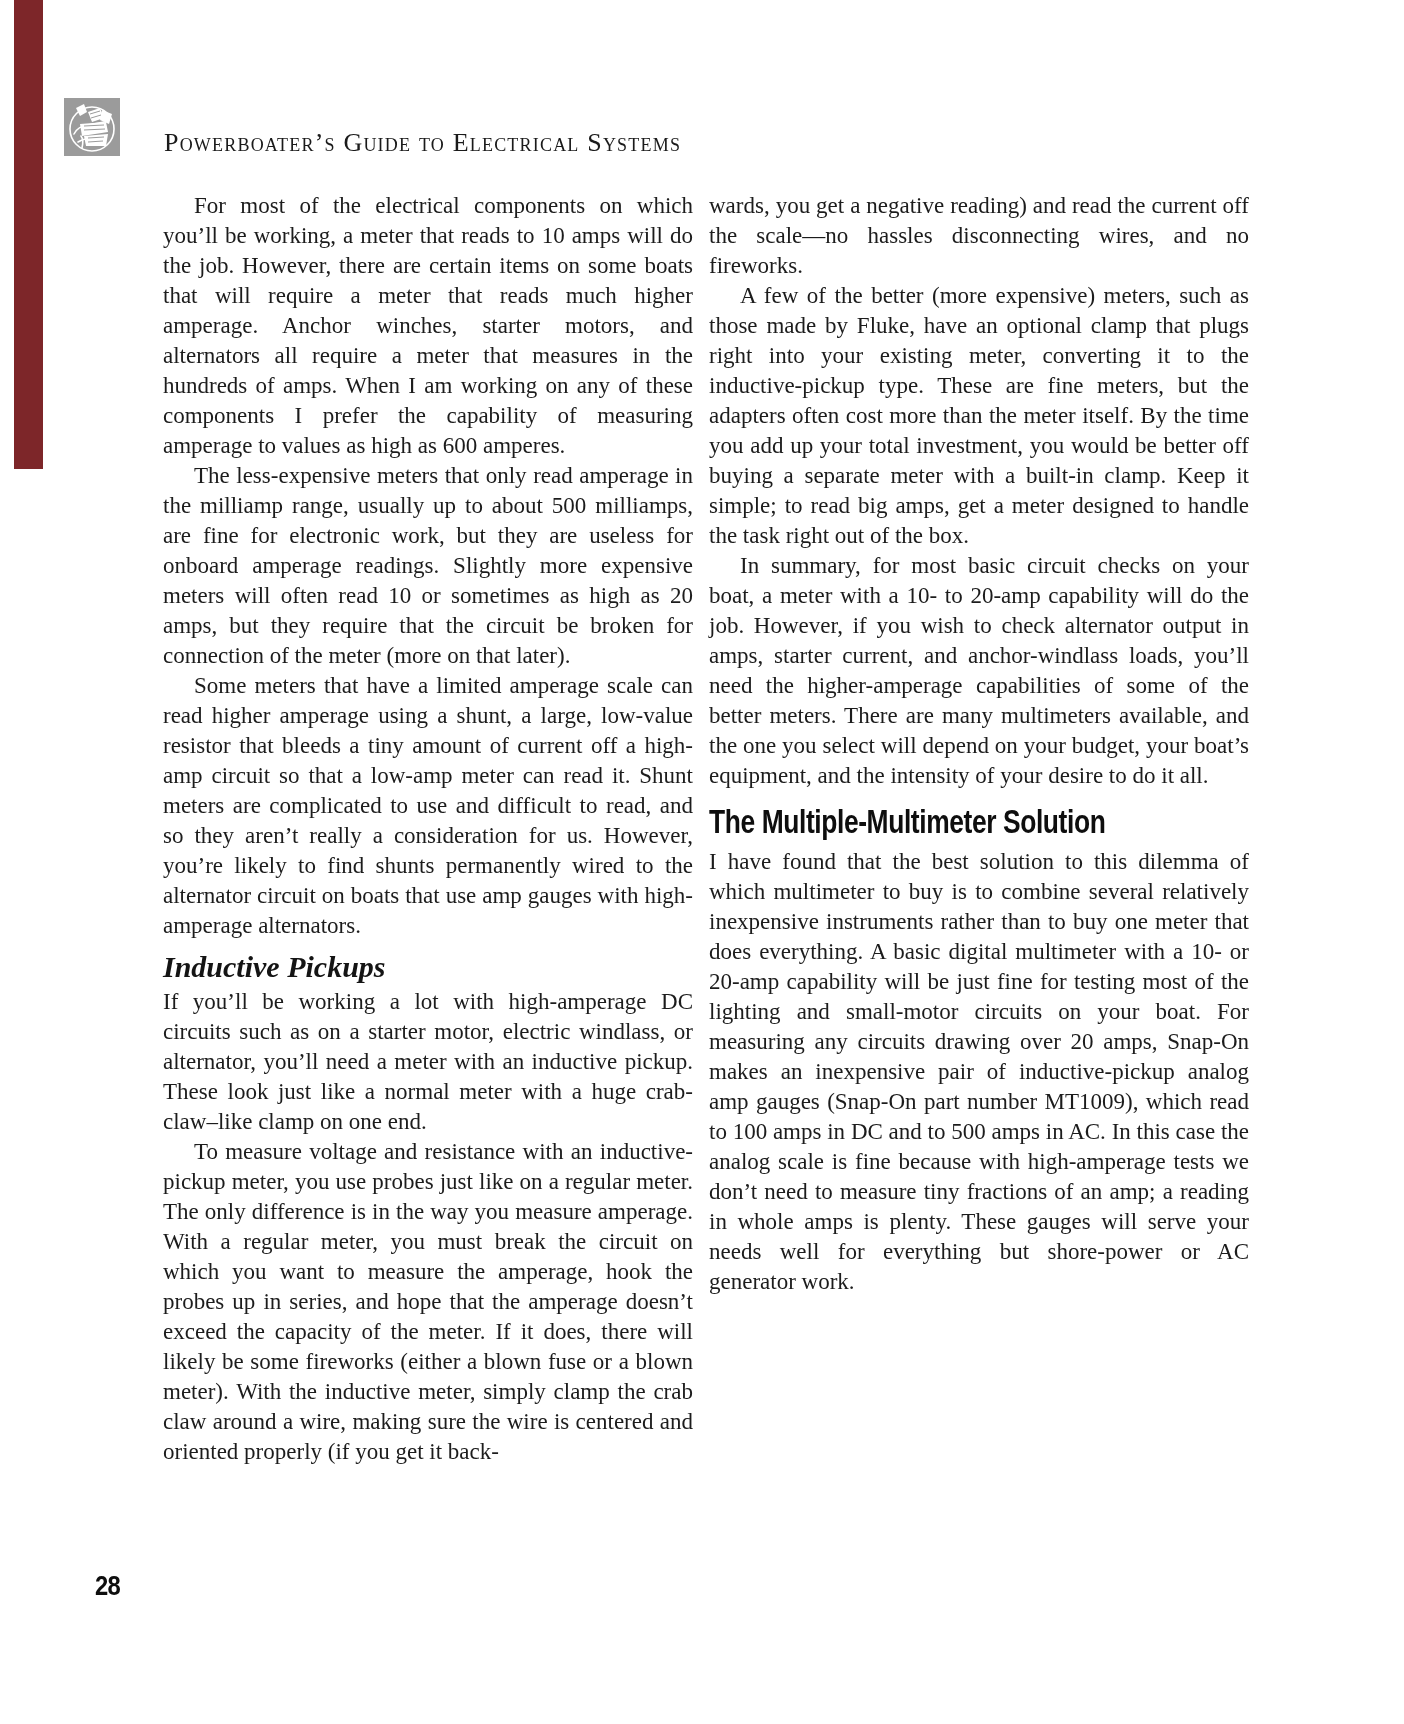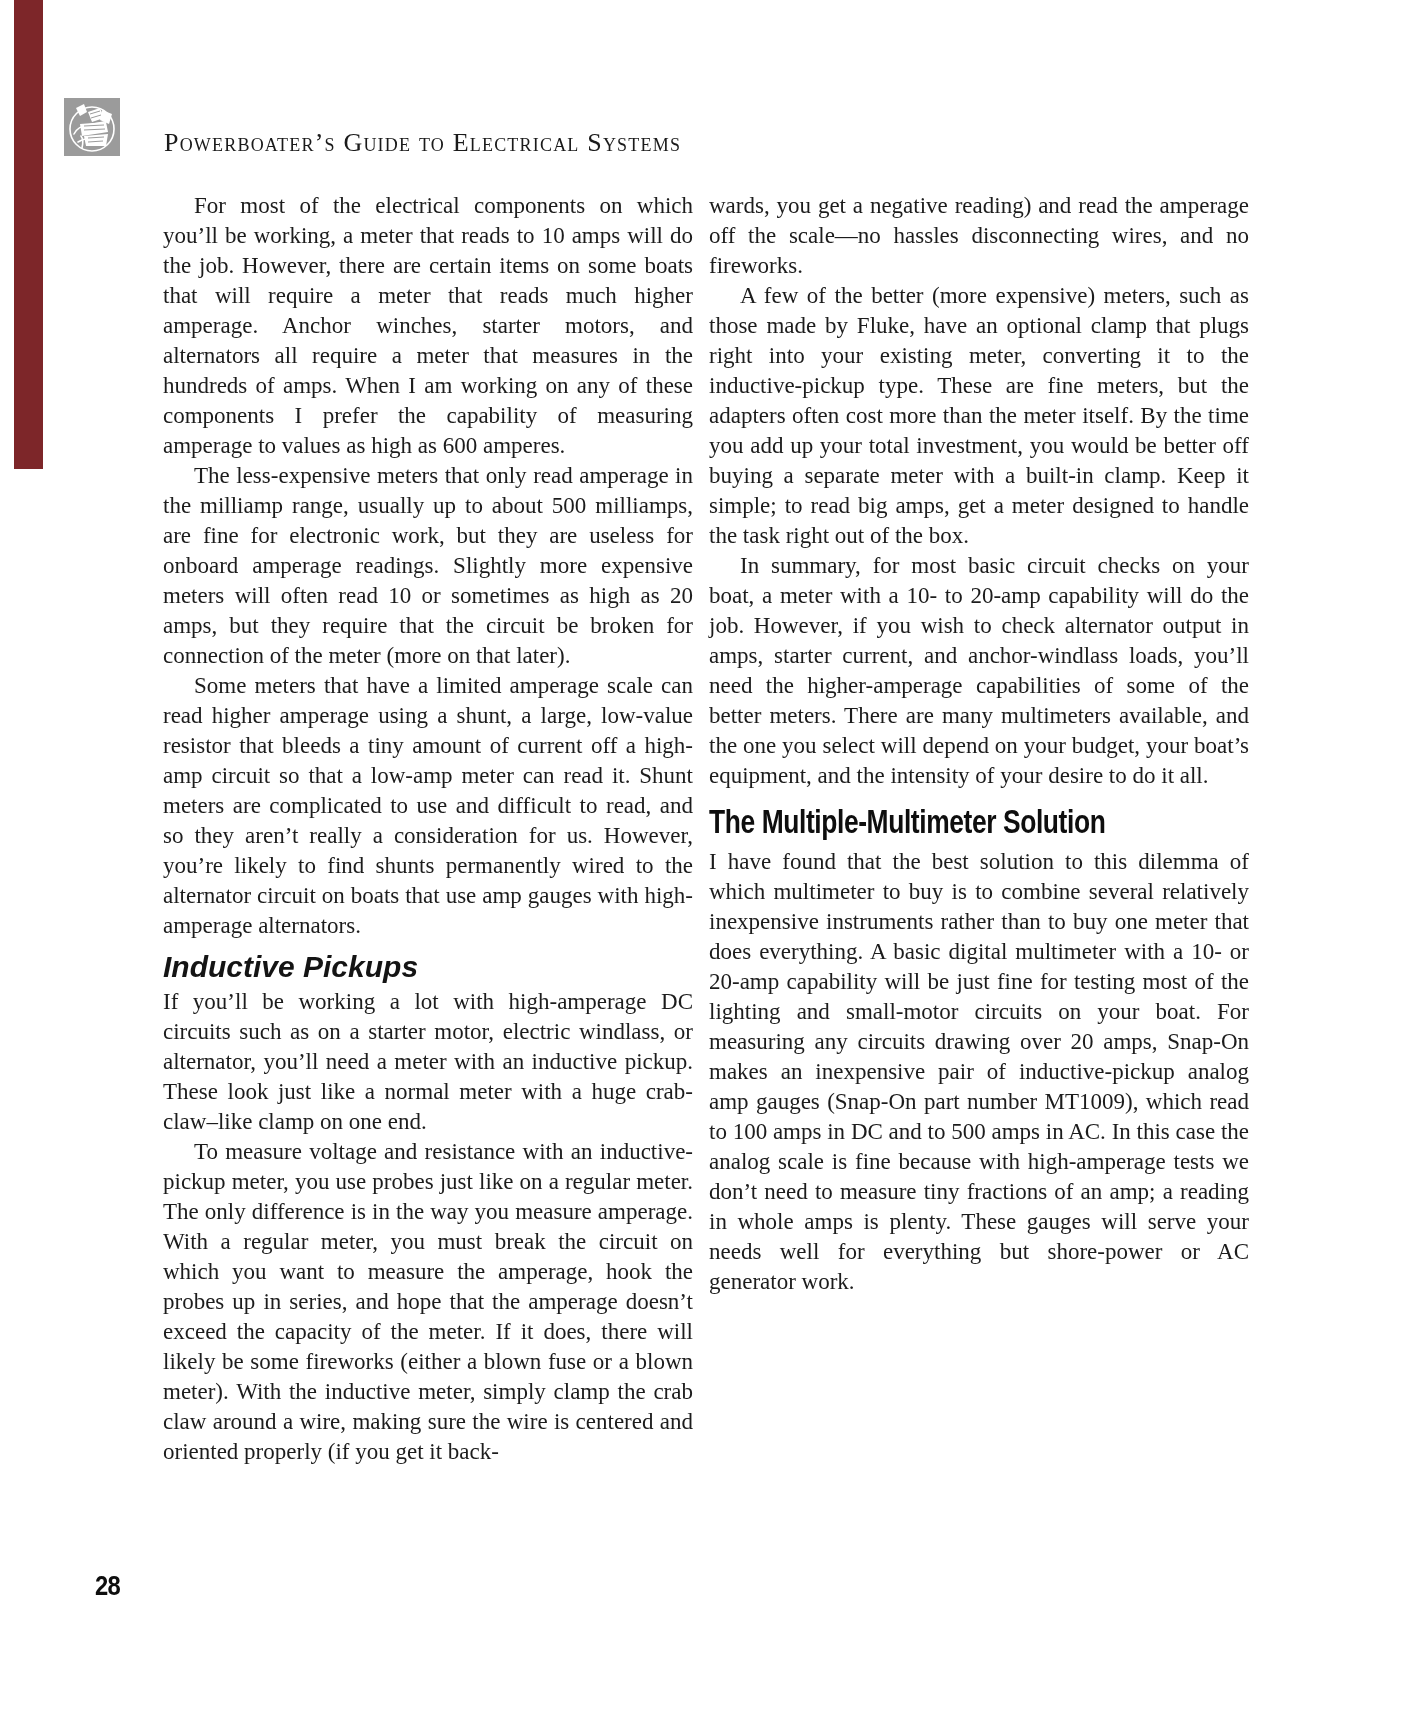--- a/index.html
+++ b/index.html
@@ -58,21 +58,21 @@
   .col-left  { width: 530px; }
   .col-right { width: 540px; }
   .content p {
     margin: 0;
     text-align: justify;
     text-justify: inter-word;
   }
   .content p.indent { text-indent: 31px; }
   .serif-head {
     margin: 9px 0 3px 0;
-    font-family: Liberation Sans, sans-serif;
+    font-family: Liberation Serif, serif;
     font-style: italic;
     font-weight: 700;
     font-size: 30px;
     line-height: 34px;
     color: #141414;
   }
   .sans-head {
     margin: 13px 0 7px 0;
     font-family: "Liberation Sans", sans-serif;
     font-weight: 700;
@@ -134,21 +134,21 @@
     <div class="col-left">
       <p class="indent">For most of the electrical components on which you’ll be working, a meter that reads to 10 amps will do the job. However, there are certain items on some boats that will require a meter that reads much higher amperage. Anchor winches, starter motors, and alternators all require a meter that measures in the hundreds of amps. When I am working on any of these components I prefer the capability of measuring amperage to values as high as 600 amperes.</p>
       <p class="indent">The less-expensive meters that only read amperage in the milliamp range, usually up to about 500 milliamps, are fine for electronic work, but they are useless for onboard amperage readings. Slightly more expensive meters will often read 10 or sometimes as high as 20 amps, but they require that the circuit be broken for connection of the meter (more on that later).</p>
       <p class="indent">Some meters that have a limited amperage scale can read higher amperage using a shunt, a large, low-value resistor that bleeds a tiny amount of current off a high-amp circuit so that a low-amp meter can read it. Shunt meters are complicated to use and difficult to read, and so they aren’t really a consideration for us. However, you’re likely to find shunts permanently wired to the alternator circuit on boats that use amp gauges with high-amperage alternators.</p>
       <h2 class="serif-head">Inductive Pickups</h2>
       <p>If you’ll be working a lot with high-amperage DC circuits such as on a starter motor, electric windlass, or alternator, you’ll need a meter with an inductive pickup. These look just like a normal meter with a huge crab-claw–like clamp on one end.</p>
       <p class="indent">To measure voltage and resistance with an inductive-pickup meter, you use probes just like on a regular meter. The only difference is in the way you measure amperage. With a regular meter, you must break the circuit on which you want to measure the amperage, hook the probes up in series, and hope that the amperage doesn’t exceed the capacity of the meter. If it does, there will likely be some fireworks (either a blown fuse or a blown meter). With the inductive meter, simply clamp the crab claw around a wire, making sure the wire is centered and oriented properly (if you get it back-</p>
     </div>
 
     <div class="col-right">
-      <p>wards, you get a negative reading) and read the amperage off the scale—no hassles disconnecting wires, and no fireworks.</p>
+      <p>wards, you get a negative reading) and read the current off the scale—no hassles disconnecting wires, and no fireworks.</p>
       <p class="indent">A few of the better (more expensive) meters, such as those made by Fluke, have an optional clamp that plugs right into your existing meter, converting it to the inductive-pickup type. These are fine meters, but the adapters often cost more than the meter itself. By the time you add up your total investment, you would be better off buying a separate meter with a built-in clamp. Keep it simple; to read big amps, get a meter designed to handle the task right out of the box.</p>
       <p class="indent">In summary, for most basic circuit checks on your boat, a meter with a 10- to 20-amp capability will do the job. However, if you wish to check alternator output in amps, starter current, and anchor-windlass loads, you’ll need the higher-amperage capabilities of some of the better meters. There are many multimeters available, and the one you select will depend on your budget, your boat’s equipment, and the intensity of your desire to do it all.</p>
       <h2 class="sans-head">The Multiple-Multimeter Solution</h2>
       <p>I have found that the best solution to this dilemma of which multimeter to buy is to combine several relatively inexpensive instruments rather than to buy one meter that does everything. A basic digital multimeter with a 10- or 20-amp capability will be just fine for testing most of the lighting and small-motor circuits on your boat. For measuring any circuits drawing over 20 amps, Snap-On makes an inexpensive pair of inductive-pickup analog amp gauges (Snap-On part number MT1009), which read to 100 amps in DC and to 500 amps in AC. In this case the analog scale is fine because with high-amperage tests we don’t need to measure tiny fractions of an amp; a reading in whole amps is plenty. These gauges will serve your needs well for everything but shore-power or AC generator work.</p>
     </div>
 
   </div>
 
   <div class="page-number">28</div>
 

